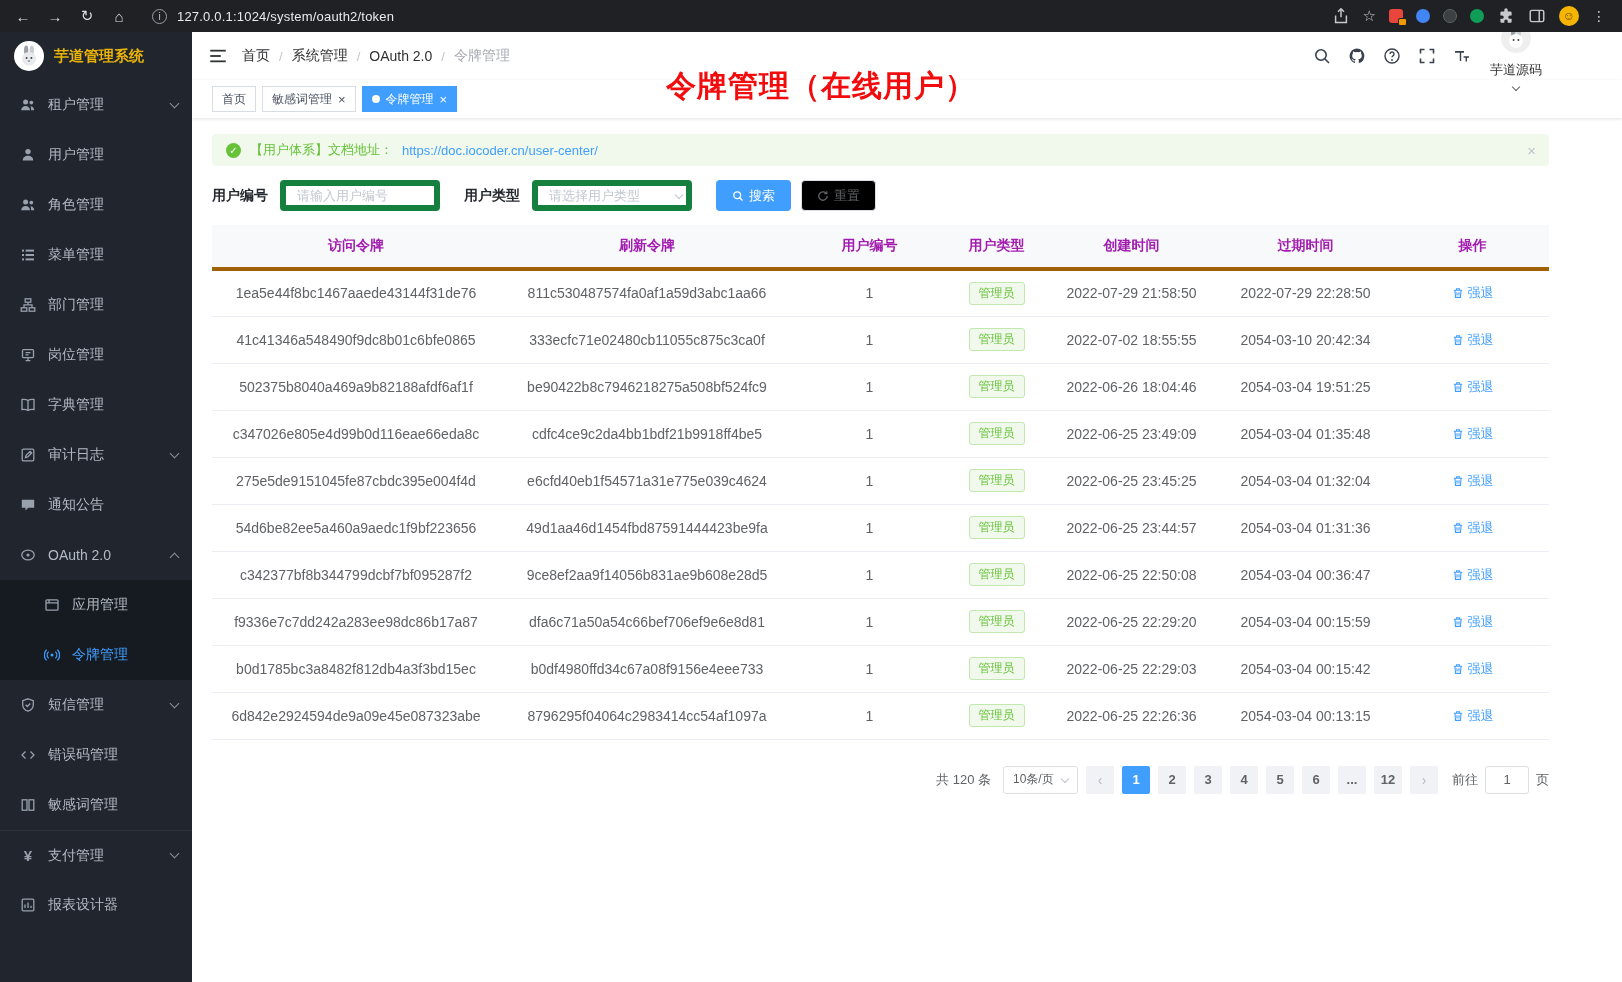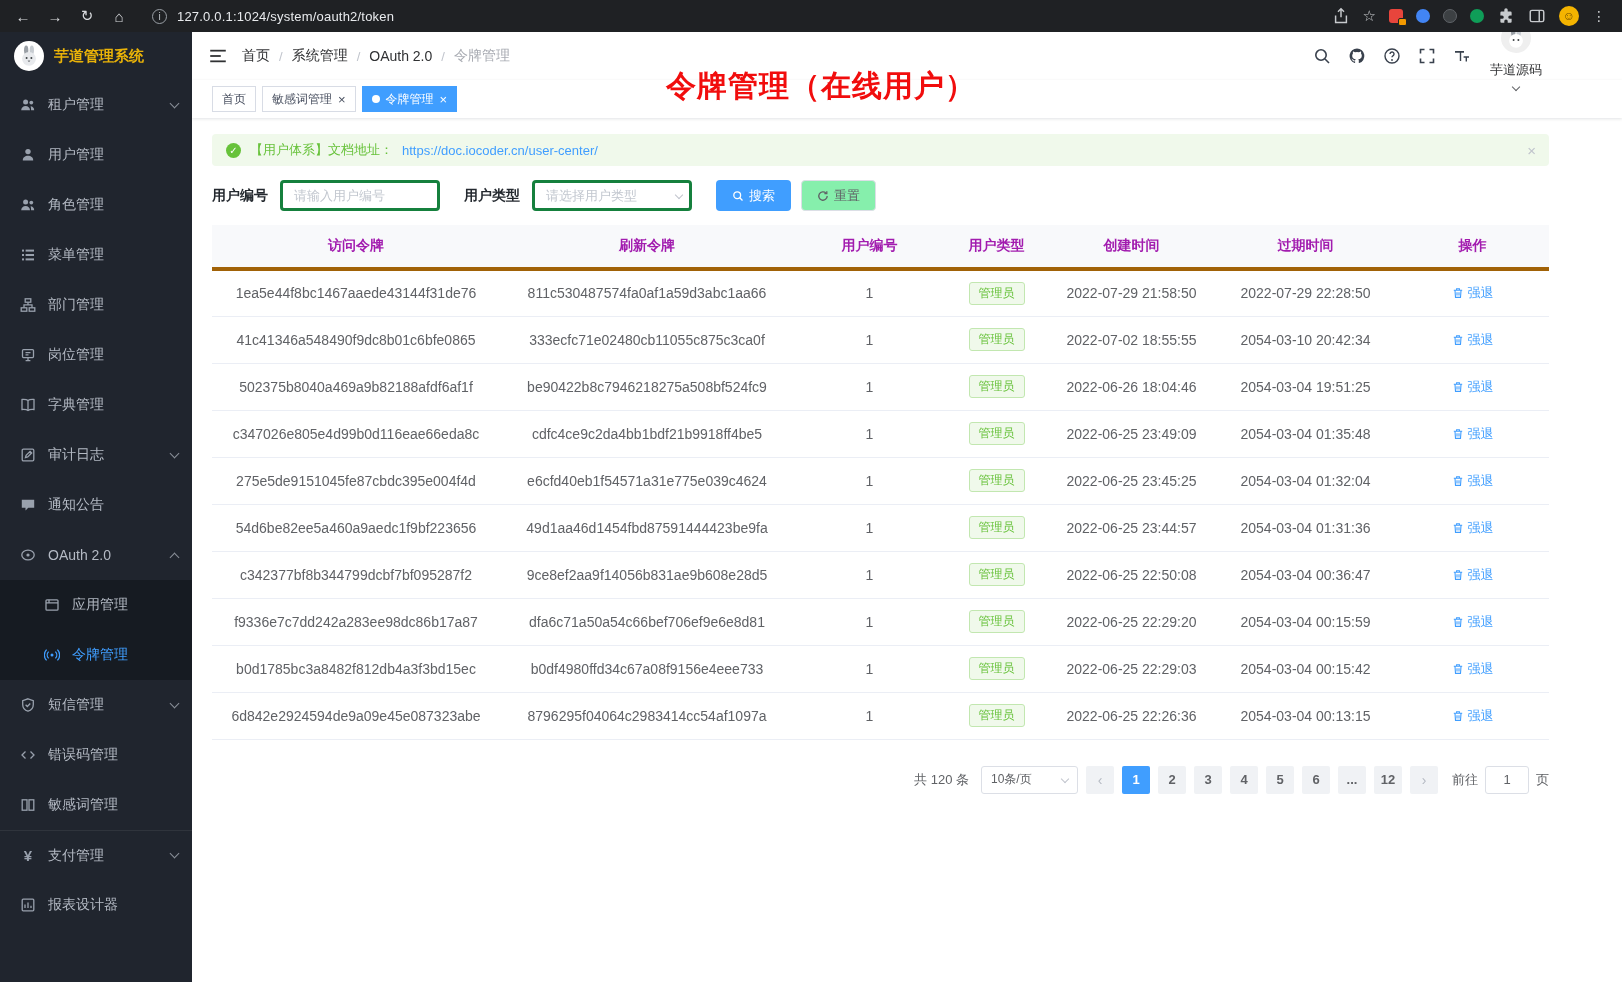--- a/index.html
+++ b/index.html
@@ -59,36 +59,36 @@
   .content { padding:16px 73px 0 20px; }
   .alert { height:32px; background:#f0f9eb; border-radius:4px; display:flex; align-items:center; gap:9px; padding:0 14px; position:relative; margin-bottom:14px; }
   .alert-check { width:15px; height:15px; background:#67c23a; border-radius:50%; color:#fff; font-size:10px; display:flex; align-items:center; justify-content:center; flex:none; }
   .alert-text { font-size:13px; color:#67c23a; }
   .alert-link { font-size:13px; color:#409eff; text-decoration:none; cursor:pointer; }
   .alert-close { position:absolute; right:13px; top:50%; transform:translateY(-50%); color:#c0c4cc; font-size:15px; cursor:pointer; }
 
   .filter-row { display:flex; align-items:center; }
   .f-label { font-size:14px; font-weight:700; color:#24292f; margin-right:12px; }
   .f-control { position:relative; margin-right:24px; }
-  .f-input { width:160px; height:31px; border:3px solid #15803d; border-radius:4px; padding:0 11px; font-size:13px; color:#14532d; outline:none; background:#fff; }
+  .f-input { width:160px; height:31px; border:6px solid #15803d; border-radius:4px; padding:0 11px; font-size:13px; color:#14532d; outline:none; background:#fff; }
   .f-input::placeholder { color:#c2c7cf; }
   .f-select-chev { position:absolute; right:10px; top:12px; width:6px; height:6px; border-right:1.2px solid #c0c4cc; border-bottom:1.2px solid #c0c4cc; transform:rotate(45deg); }
   .btn { height:31px; display:inline-flex; align-items:center; gap:5px; padding:0 15px; border-radius:4px; font-size:13px; border:1px solid transparent; cursor:pointer; }
   .btn-primary { background:#409eff; color:#fff; margin-right:10px; }
-  .btn-plain { background:#86efac; border-color:#dcdfe6; color:#606266;justify-content:space-between; }
+  .btn-plain { background:#000000; border-color:#dcdfe6; color:#606266;justify-content:space-between; }
 
   .data-table { width:100%; border-collapse:collapse; margin-top:14px; table-layout:fixed; }
   .data-table th { background:#f8f9fb; height:44px; font-size:14px; font-weight:700; color:#a21caf; border-bottom:4px solid #a16207; text-align:center; }
   .data-table td { height:47px; font-size:14px; color:#606266; border-bottom:1px solid #ebeef5; text-align:center; white-space:nowrap; overflow:hidden; }
   .tag-success { display:inline-block; padding:3px 9px; background:#f0f9eb; border:1px solid #c2e7b0; color:#67c23a; font-size:12px; border-radius:3px; line-height:1.25; }
   .danger-link { display:inline-flex; align-items:center; gap:4px; color:#409eff; font-size:13px; cursor:pointer; }
 
   .pagination { display:flex; align-items:center; justify-content:flex-end; gap:8px; margin-top:26px; font-size:13px; color:#606266; }
   .pg-total { margin-right:4px; }
-  .pg-size { width:97px; height:28px; border:1px solid #dcdfe6; border-radius:3px; display:flex; align-items:center; justify-content:space-between; padding:0 9px; font-size:12px; color:#606266; cursor:pointer; }
+  .pg-size { width:75px; height:28px; border:1px solid #dcdfe6; border-radius:3px; display:flex; align-items:center; justify-content:space-between; padding:0 9px; font-size:12px; color:#606266; cursor:pointer; }
   .caret-sm { width:6px; height:6px; border-right:1.2px solid #c0c4cc; border-bottom:1.2px solid #c0c4cc; transform:rotate(45deg); margin-top:-2px; }
   .pg-btn { min-width:28px; height:28px; padding:0 4px; background:#f0f2f5; border-radius:2px; display:flex; align-items:center; justify-content:center; font-size:13px; color:#606266; cursor:pointer; font-weight:600; }
   .pg-btn.nav { color:#b4b9c2; font-size:14px; font-weight:400; }
   .pg-btn.active { background:#409eff; color:#fff; }
   .pg-goto { display:flex; align-items:center; gap:7px; margin-left:6px; }
   .goto-input { width:44px; height:28px; border:1px solid #dcdfe6; border-radius:3px; text-align:center; font-size:13px; color:#606266; outline:none; }
 </style>
 </head>
 <body>
 

